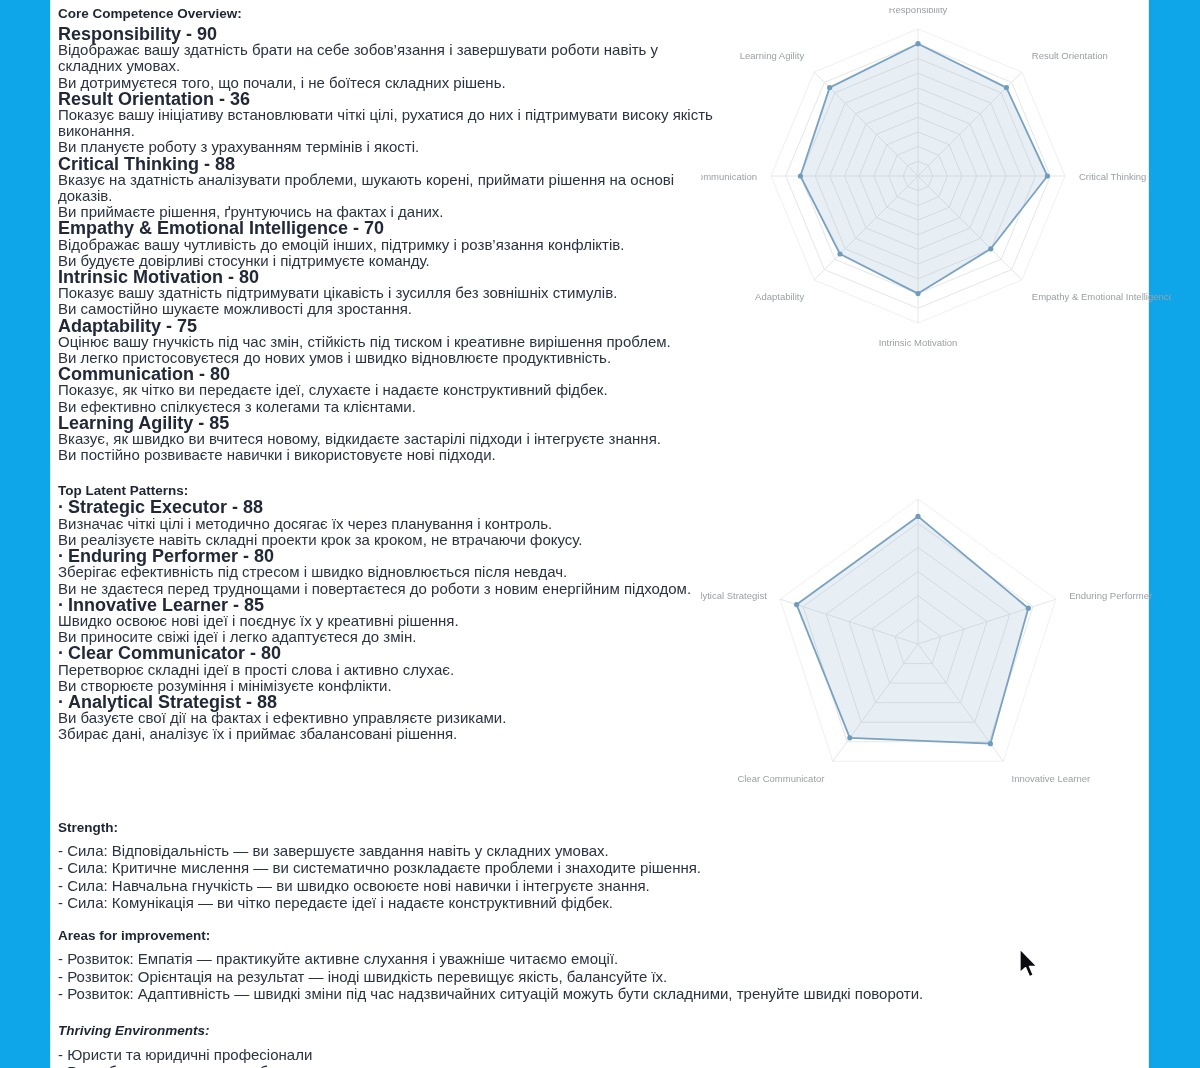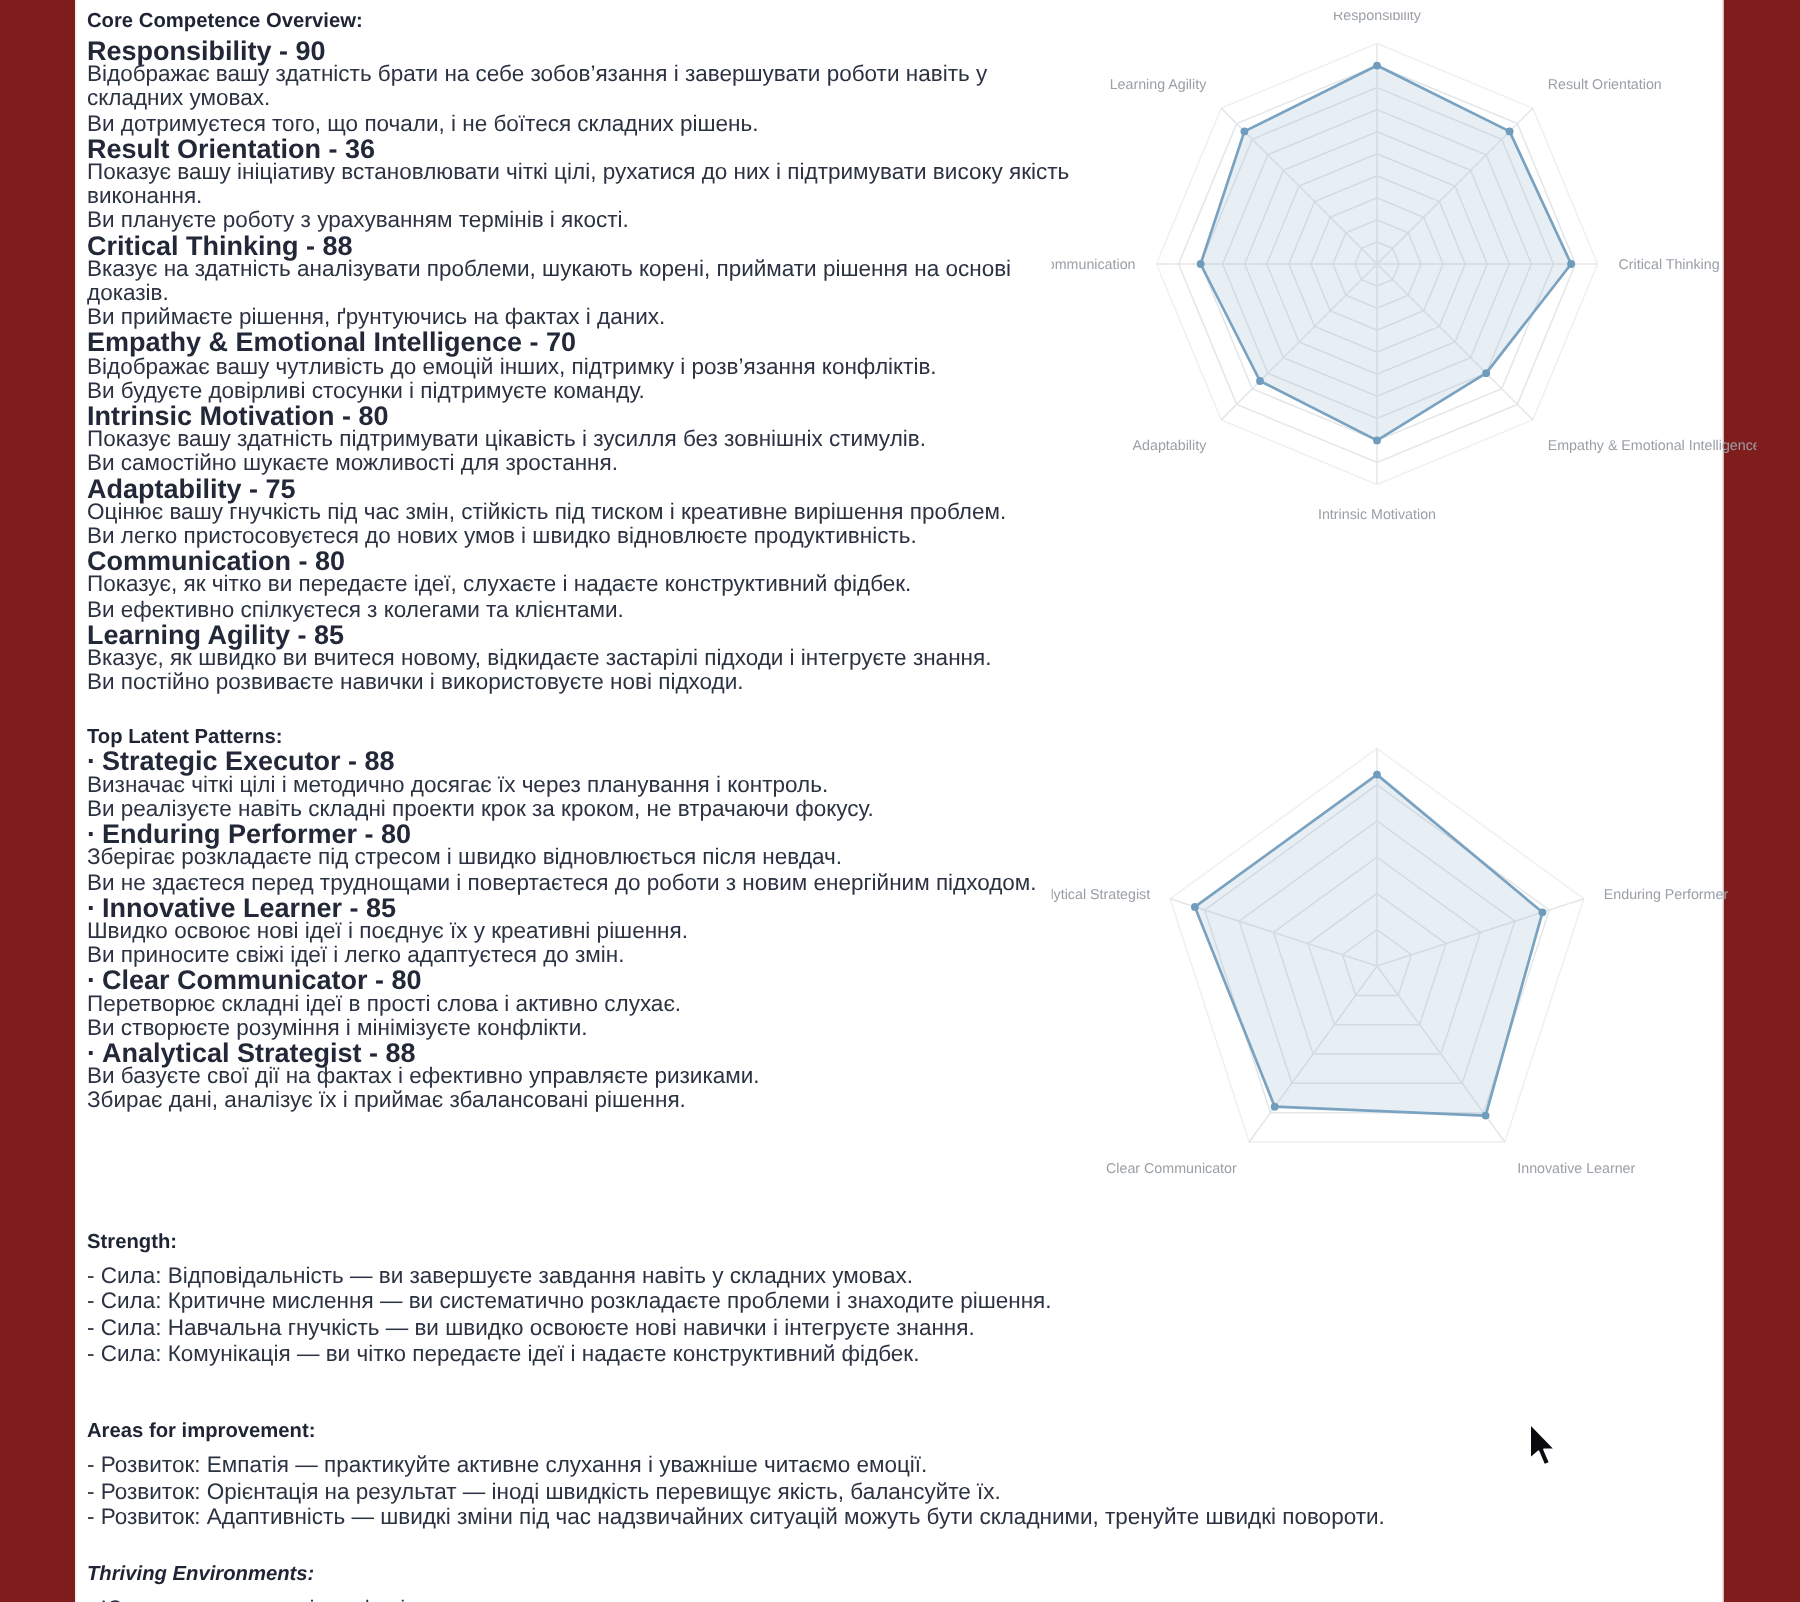--- a/index.html
+++ b/index.html
@@ -1,26 +1,26 @@
 <!DOCTYPE html>
 <html><head>
 <meta charset="utf-8">
 <style>
   * { margin:0; padding:0; box-sizing:border-box; }
   html,body { width:1200px; height:1068px; background:#ffffff; overflow:hidden;
               font-family:"Liberation Sans","DejaVu Sans",sans-serif; }
-  .page { position:relative; width:1200px; height:1068px; background:#7f1d1d; }
+  .page { position:relative; width:1200px; height:1068px; background:#0ea5e9; }
   .card { position:absolute; left:50px; top:0; width:1099px; height:1068px;
           background:#ffffff; border-left:1px solid #e8eaed; border-right:1px solid #e8eaed; }
   .text-col { position:absolute; left:7px; top:0; width:740px; }
   .sec-heading { font-size:13.5px; font-weight:700; color:#1e2433; line-height:17px; white-space:nowrap; }
   .h-first      { margin-top:5px;  margin-bottom:4px; }
   .h-patterns   { margin-top:19px; margin-bottom:0; }
   .h-strength   { margin-top:76px; margin-bottom:6px; }
-  .h-improve    { margin-top:33px; margin-bottom:6px; }
+  .h-improve    { margin-top:15px; margin-bottom:6px; }
   .h-thriving   { margin-top:19px; margin-bottom:7px;font-style:italic; }
   .comp-title, .pat-title { font-size:18px; font-weight:700; color:#222838; line-height:16.2px; white-space:nowrap; }
   .body-line { font-size:15px; font-weight:400; color:#2b3242; line-height:16.2px; white-space:nowrap; }
   .plain-list .body-line { line-height:17.6px; }
   .pat-bullet { font-weight:700; margin-right:4px; }
   .radar { position:absolute; }
   #radar1 { left:650px; top:8px; }
   #radar2 { left:650px; top:486px; }
   .cursor { position:absolute; left:968px; top:948px; }
 </style>
@@ -80,21 +80,21 @@
 
       <div class="sec-heading h-patterns">Top Latent Patterns:</div>
       <div id="patterns-list">
           <div class="pat-item">
             <div class="pat-title"><span class="pat-bullet">·</span><span>Strategic Executor - 88</span></div>
             <div class="body-line">Визначає чіткі цілі і методично досягає їх через планування і контроль.</div>
             <div class="body-line">Ви реалізуєте навіть складні проекти крок за кроком, не втрачаючи фокусу.</div>
           </div>
           <div class="pat-item">
             <div class="pat-title"><span class="pat-bullet">·</span><span>Enduring Performer - 80</span></div>
-            <div class="body-line">Зберігає розкладаєте під стресом і швидко відновлюється після невдач.</div>
+            <div class="body-line">Зберігає ефективність під стресом і швидко відновлюється після невдач.</div>
             <div class="body-line">Ви не здаєтеся перед труднощами і повертаєтеся до роботи з новим енергійним підходом.</div>
           </div>
           <div class="pat-item">
             <div class="pat-title"><span class="pat-bullet">·</span><span>Innovative Learner - 85</span></div>
             <div class="body-line">Швидко освоює нові ідеї і поєднує їх у креативні рішення.</div>
             <div class="body-line">Ви приносите свіжі ідеї і легко адаптуєтеся до змін.</div>
           </div>
           <div class="pat-item">
             <div class="pat-title"><span class="pat-bullet">·</span><span>Clear Communicator - 80</span></div>
             <div class="body-line">Перетворює складні ідеї в прості слова і активно слухає.</div>

